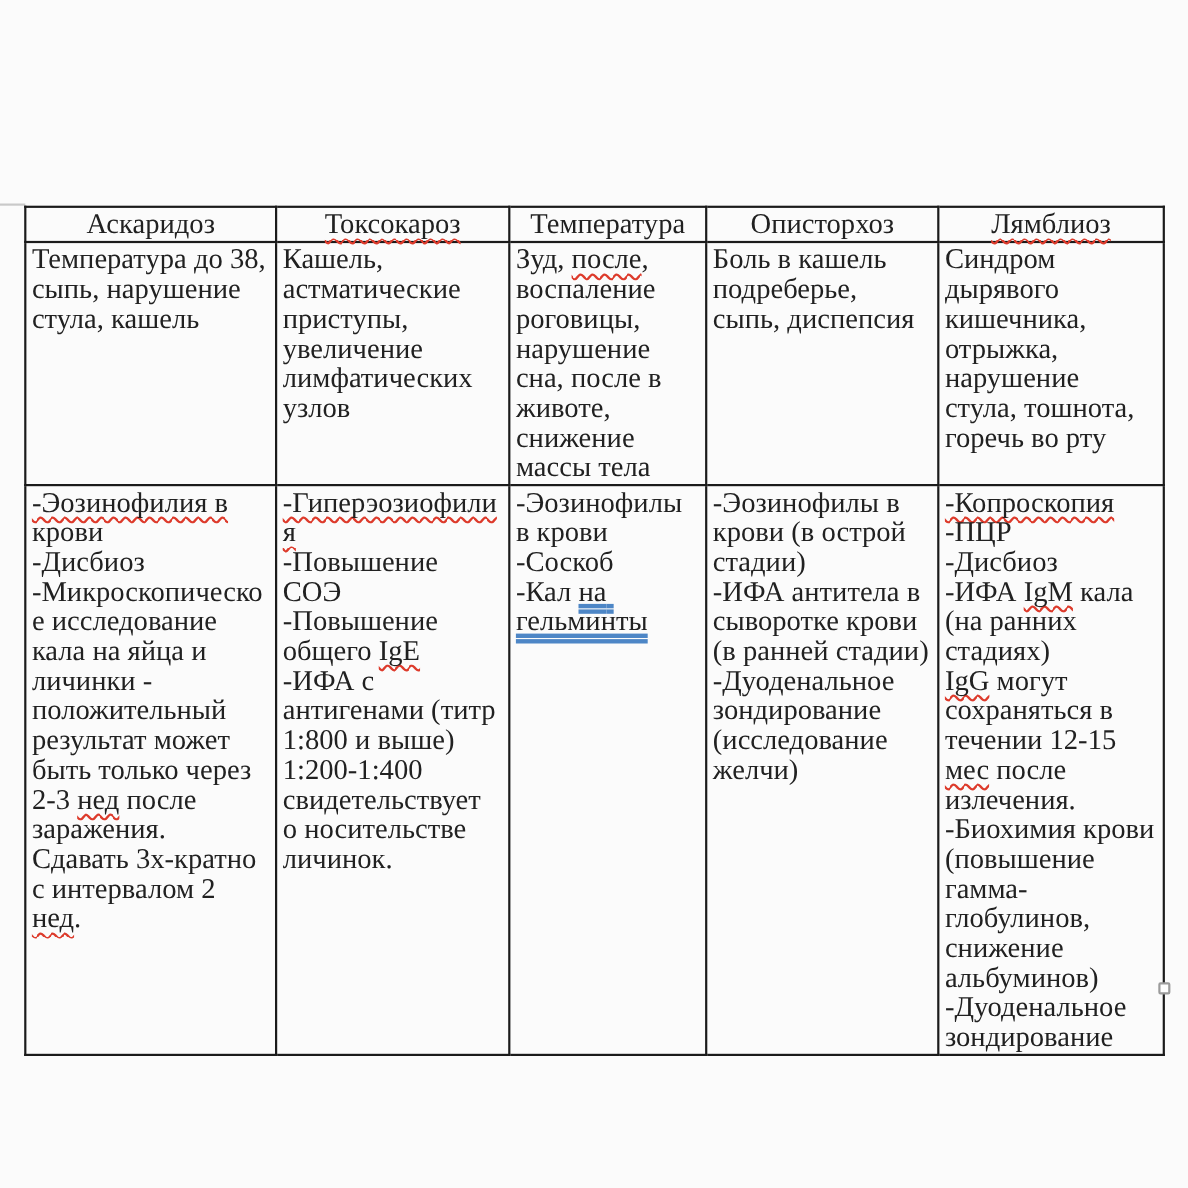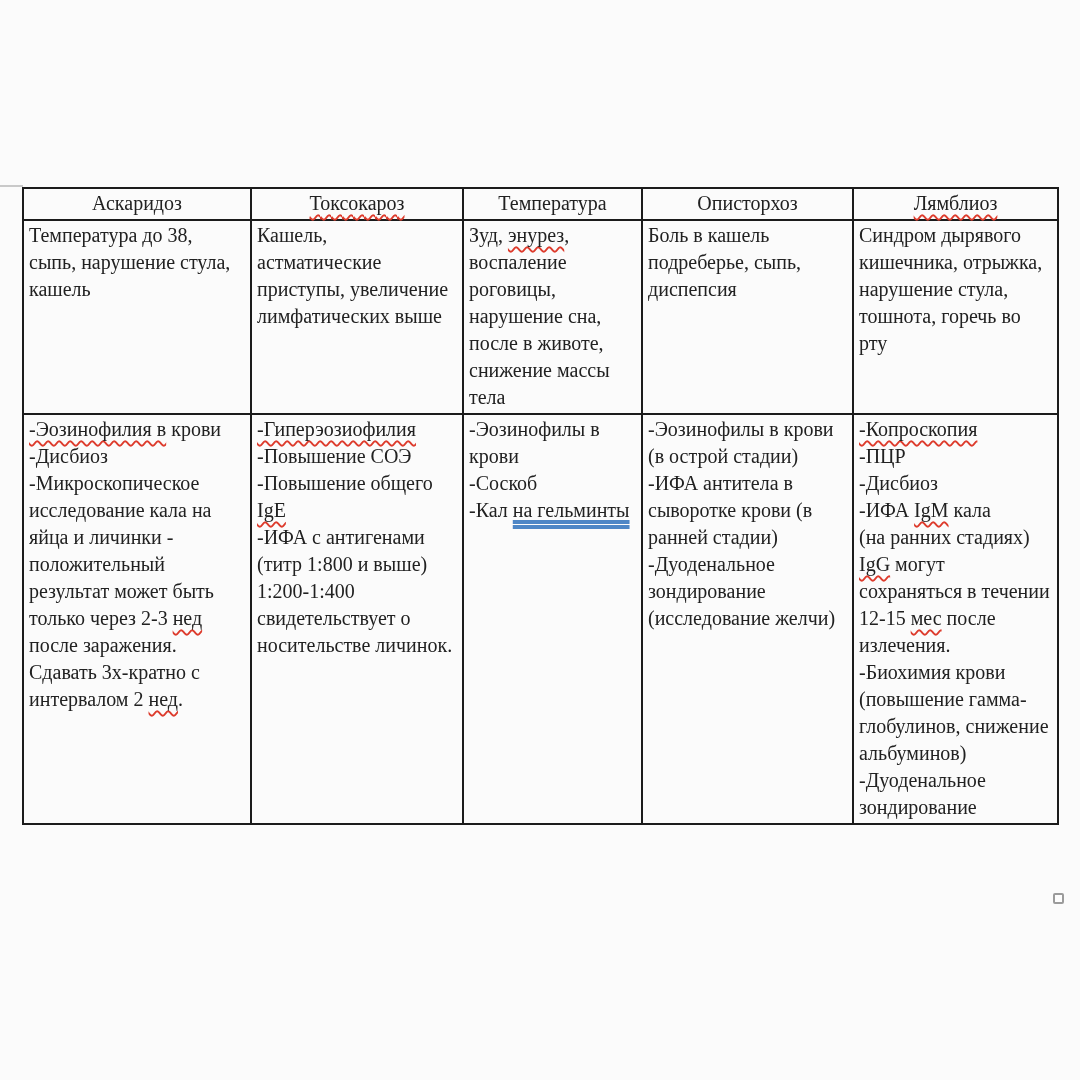--- a/index.html
+++ b/index.html
@@ -31,21 +31,21 @@
   table.doc-table{
     position:absolute;
     left:22px;top:187px;
     width:1035px;
     border-collapse:collapse;
     table-layout:fixed;
   }
   th,td{
     border:2px solid var(--border);
     vertical-align:top;
-    font-size:20px;
+    font-size:26px;
     line-height:27px;
     font-weight:normal;
     padding:1px 6px 2px 5px;
     white-space:pre-wrap;
     word-wrap:break-word;
   }
   th{
     text-align:center;
     height:32px;
     padding:1px 2px 2px 2px;
@@ -96,22 +96,22 @@
           <th><span>Аскаридоз</span></th>
           <th><span class="mark-spell">Токсокароз</span></th>
           <th><span>Температура</span></th>
           <th><span>Описторхоз</span></th>
           <th><span class="mark-spell">Лямблиоз</span></th>
         </tr>
     </thead>
     <tbody id="body-rows">
         <tr class="row-symptoms">
           <td><span>Температура до 38, сыпь, нарушение стула, кашель</span></td>
-          <td><span>Кашель, астматические приступы, увеличение лимфатических выше</span></td>
-          <td><span>Зуд, </span><span class="mark-spell">энурез</span><span>, воспаление роговицы, нарушение сна, после в животе, снижение массы тела</span></td>
+          <td><span>Кашель, астматические приступы, увеличение лимфатических узлов</span></td>
+          <td><span>Зуд, </span><span class="mark-spell">после</span><span>, воспаление роговицы, нарушение сна, после в животе, снижение массы тела</span></td>
           <td><span>Боль в кашель подреберье, сыпь, диспепсия</span></td>
           <td><span>Синдром дырявого кишечника, отрыжка, нарушение стула, тошнота, горечь во рту</span></td>
         </tr>
         <tr class="row-diagnostics">
           <td><span class="mark-spell">-Эозинофилия в</span><span> крови
 -Дисбиоз
 -Микроскопическое исследование кала на яйца и личинки - положительный результат может быть только через 2-3 </span><span class="mark-spell">нед</span><span> после заражения.
 Сдавать 3х-кратно с интервалом 2 </span><span class="mark-spell">нед</span><span>.</span></td>
           <td><span class="mark-spell">-Гиперэозиофилия</span><span>
 -Повышение СОЭ

